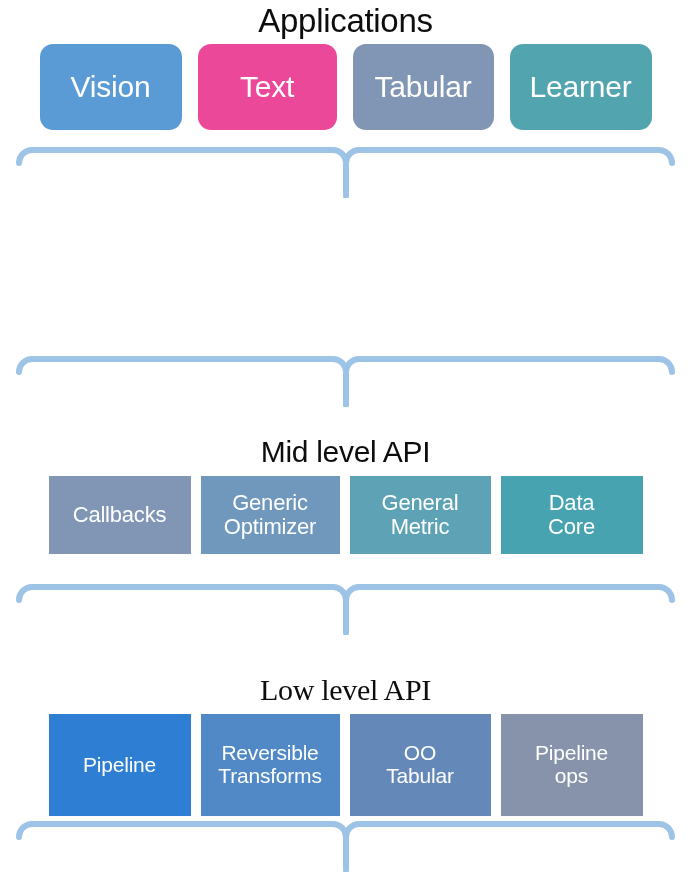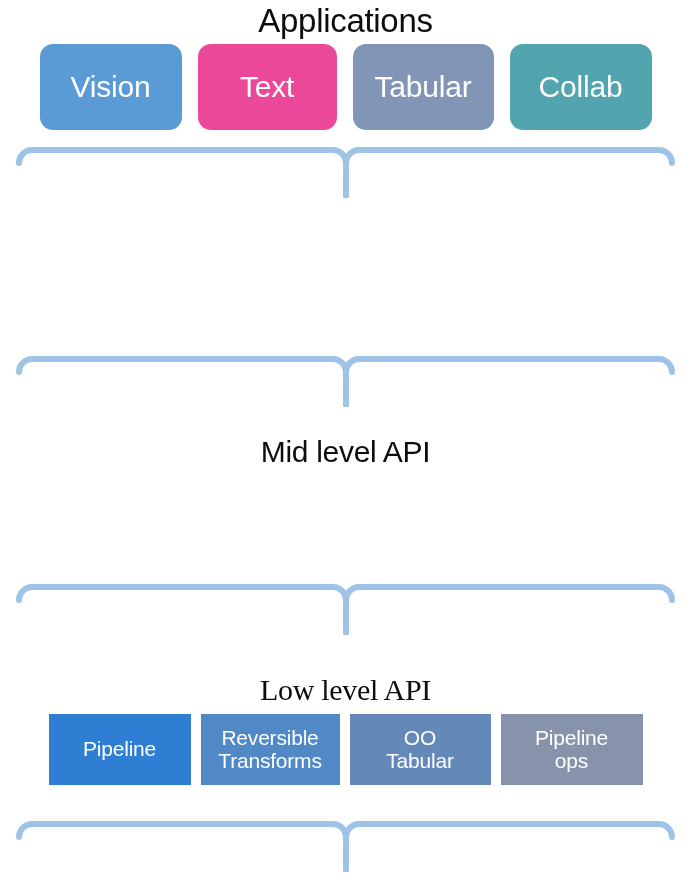--- a/index.html
+++ b/index.html
@@ -82,21 +82,21 @@
   #sec-high .box-row { margin-top: 9px; height: 85px; gap: 10px; }
   #sec-high .box { font-size: 23px; }
 
   #sec-mid { top: 437px; }
   #sec-mid .section-title { font-size: 30px; }
   #sec-mid .box-row { margin-top: 9px; height: 78px; gap: 10px; }
   #sec-mid .box { font-size: 22px; }
 
   #sec-low { top: 675px; }
   #sec-low .section-title { font-size: 30px; font-family: Liberation Serif, serif; }
-  #sec-low .box-row { margin-top: 9px; height: 71px; gap: 10px; }
+  #sec-low .box-row { margin-top: 9px; height: 102px; gap: 10px; }
   #sec-low .box { font-size: 21px; }
 
   #brace-1 { top: 146px; }
   #brace-2 { top: 355px; }
   #brace-3 { top: 583px; }
   #brace-4 { top: 820px; }
 </style>
 </head>
 <body style="background: rgb(255, 255, 255);">
 
@@ -108,21 +108,21 @@
       <div class="box" style="background: rgb(91, 155, 213); width: 142px; flex: 0 0 142px; color: rgb(255, 255, 255);">
         <span>Vision</span>
       </div>
       <div class="box" style="background: #ec4899; width: 139px; flex: 0 0 139px; color: rgb(255, 255, 255);">
         <span>Text</span>
       </div>
       <div class="box" style="background: rgb(128, 150, 180); width: 141px; flex: 0 0 141px; color: rgb(255, 255, 255);">
         <span>Tabular</span>
       </div>
       <div class="box" style="background: rgb(82, 165, 175); width: 142px; flex: 0 0 142px; color: rgb(255, 255, 255);">
-        <span>Collab</span>
+        <span>Learner</span>
       </div>
     </div>
   </div>
 
   <div class="brace-wrap" id="brace-1">
       <svg width="691" height="52" viewBox="0 0 691 52">
         <path d="M 19 17 A 13 13 0 0 1 32 4 L 333 4 A 13 13 0 0 1 346 17 M 346 17 A 13 13 0 0 1 359 4 L 659 4 A 13 13 0 0 1 672 17" fill="none" stroke="#9dc3e6" stroke-width="6" stroke-linecap="round"></path>
         <path d="M 346 16 L 346 50" fill="none" stroke="#9dc3e6" stroke-width="6" stroke-linecap="round"></path>
       </svg>
     </div>
@@ -130,20 +130,37 @@
 
   <div class="brace-wrap" id="brace-2">
       <svg width="691" height="52" viewBox="0 0 691 52">
         <path d="M 19 17 A 13 13 0 0 1 32 4 L 333 4 A 13 13 0 0 1 346 17 M 346 17 A 13 13 0 0 1 359 4 L 659 4 A 13 13 0 0 1 672 17" fill="none" stroke="#9dc3e6" stroke-width="6" stroke-linecap="round"></path>
         <path d="M 346 16 L 346 50" fill="none" stroke="#9dc3e6" stroke-width="6" stroke-linecap="round"></path>
       </svg>
     </div>
 
   <div class="section" id="sec-mid">
     <div class="section-title" style="color: rgb(13, 13, 13);">Mid level API</div>
+    <div class="box-row">
+      <div class="box" style="background: rgb(128, 150, 180); width: 142px; flex: 0 0 142px; color: rgb(255, 255, 255);">
+        <span>Callbacks</span>
+      </div>
+      <div class="box" style="background: rgb(112, 152, 188); width: 139px; flex: 0 0 139px; color: rgb(255, 255, 255);">
+        <span>Generic
+Optimizer</span>
+      </div>
+      <div class="box" style="background: rgb(94, 163, 181); width: 141px; flex: 0 0 141px; color: rgb(255, 255, 255);">
+        <span>General
+Metric</span>
+      </div>
+      <div class="box" style="background: rgb(70, 163, 175); width: 142px; flex: 0 0 142px; color: rgb(255, 255, 255);">
+        <span>Data
+Core</span>
+      </div>
+    </div>
   </div>
 
   <div class="brace-wrap" id="brace-3">
       <svg width="691" height="52" viewBox="0 0 691 52">
         <path d="M 19 17 A 13 13 0 0 1 32 4 L 333 4 A 13 13 0 0 1 346 17 M 346 17 A 13 13 0 0 1 359 4 L 659 4 A 13 13 0 0 1 672 17" fill="none" stroke="#9dc3e6" stroke-width="6" stroke-linecap="round"></path>
         <path d="M 346 16 L 346 50" fill="none" stroke="#9dc3e6" stroke-width="6" stroke-linecap="round"></path>
       </svg>
     </div>
 
   <div class="section" id="sec-low">

